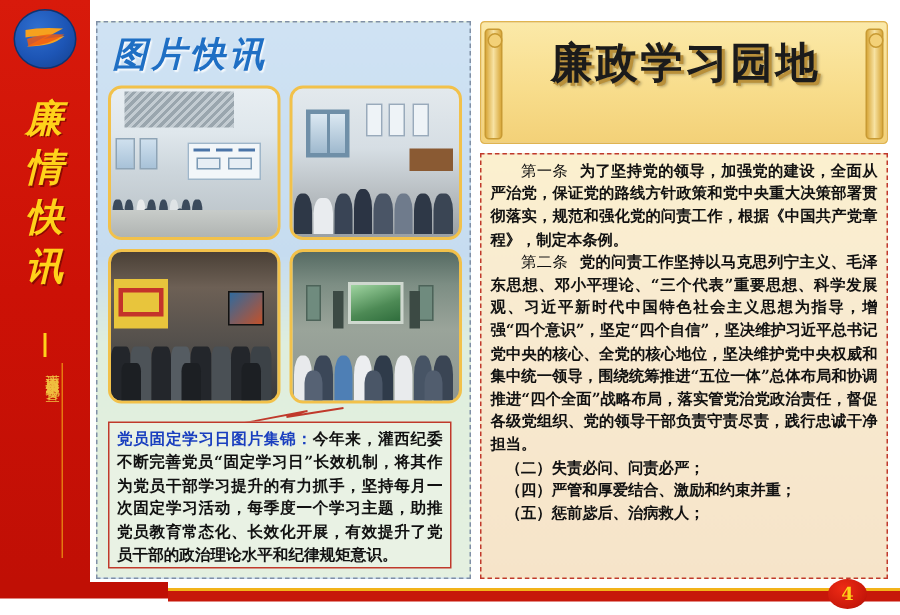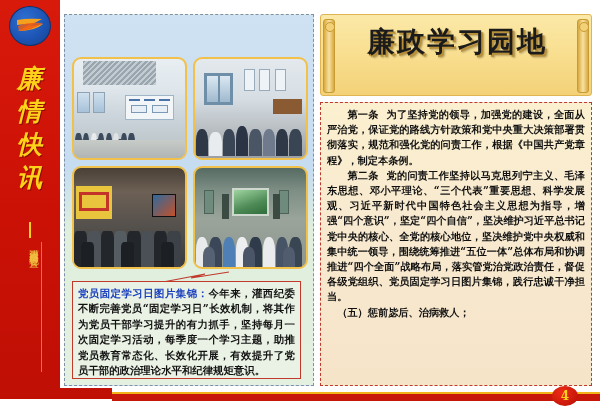--- a/index.html
+++ b/index.html
@@ -184,21 +184,21 @@
     position: absolute; left: 0; top: 88px; width: 272px; height: 284px;
     background: linear-gradient(180deg,#fbf0cf 0%,#f8ead0 40%,#f6e4c9 100%);
     border: 1px dashed #c0392b;
     padding: 4px 6px;
     font-family: "DejaVu Serif","Liberation Serif",serif;
     font-size: 10.2px; line-height: 15.2px; color: #111;
     text-align: justify; font-weight: 700;
     overflow: hidden;
   }
   .art-p { margin-bottom: 0; text-indent: 2em; }
-  .art-head { font-weight: 700; }
+  .art-head { font-weight: 400; }
   .art-item { text-indent: 1em; }
 
   
   .bottom-bar {
     position: absolute; left: 112px; top: 392px; width: 488px; height: 9px;
     background: #c7170a; border-top: 2px solid #f2b31a;
   }
   .page-badge {
     position: absolute; left: 552px; top: 386px; width: 26px; height: 20px;
     border-radius: 50%;
@@ -228,20 +228,21 @@
       <span>快</span>
       <span>讯</span>
     </div>
 
     <div class="banner-dash"></div>
     <div class="banner-sub">灌西投资公司纪委宣</div>
   </div>
   <div class="banner-foot"></div>
 
   <div class="photo-panel">
+    <div class="photo-panel-title">图片快讯</div>
 
     <div class="photo-grid">
 
       <div class="photo p1">
         <div class="ceil"></div>
         <div class="win" style="left:3%"></div>
         <div class="win" style="left:17%"></div>
         <div class="board">
           <i style="left:6%;top:14%;width:24%;height:10%"></i>
           <i style="left:38%;top:14%;width:24%;height:10%"></i>
@@ -344,22 +345,24 @@
       <div class="curl-l"></div>
       <div class="curl-r"></div>
       <div class="article-title">廉政学习园地</div>
     </div>
 
     <div class="article-body">
       <p class="art-p">
         <span class="art-head">第一条</span>&nbsp;&nbsp;<span>为了坚持党的领导，加强党的建设，全面从严治党，保证党的路线方针政策和党中央重大决策部署贯彻落实，规范和强化党的问责工作，根据《中国共产党章程》，制定本条例。</span>
       </p>
       <p class="art-p">
-        <span class="art-head">第二条</span>&nbsp;&nbsp;<span>党的问责工作坚持以马克思列宁主义、毛泽东思想、邓小平理论、“三个代表”重要思想、科学发展观、习近平新时代中国特色社会主义思想为指导，增强“四个意识”，坚定“四个自信”，坚决维护习近平总书记党中央的核心、全党的核心地位，坚决维护党中央权威和集中统一领导，围绕统筹推进“五位一体”总体布局和协调推进“四个全面”战略布局，落实管党治党政治责任，督促各级党组织、党员固定学习日图片集锦，践行忠诚干净担当。</span>
+        <span class="art-head">第二条</span>&nbsp;&nbsp;<span>党的问责工作坚持以马克思列宁主义、毛泽东思想、邓小平理论、“三个代表”重要思想、科学发展观、习近平新时代中国特色社会主义思想为指导，增强“四个意识”，坚定“四个自信”，坚决维护习近平总书记党中央的核心、全党的核心地位，坚决维护党中央权威和集中统一领导，围绕统筹推进“五位一体”总体布局和协调推进“四个全面”战略布局，落实管党治党政治责任，督促各级党组织、党的领导干部负责守责尽责，践行忠诚干净担当。</span>
       </p>
+      <p class="art-item">（二）失责必问、问责必严；</p>
+      <p class="art-item">（四）严管和厚爱结合、激励和约束并重；</p>
       <p class="art-item">（五）惩前毖后、治病救人；</p>
 
     </div>
   </div>
 
   <div class="bottom-bar"></div>
   <div class="page-badge">4</div>
 
 </div>
 

